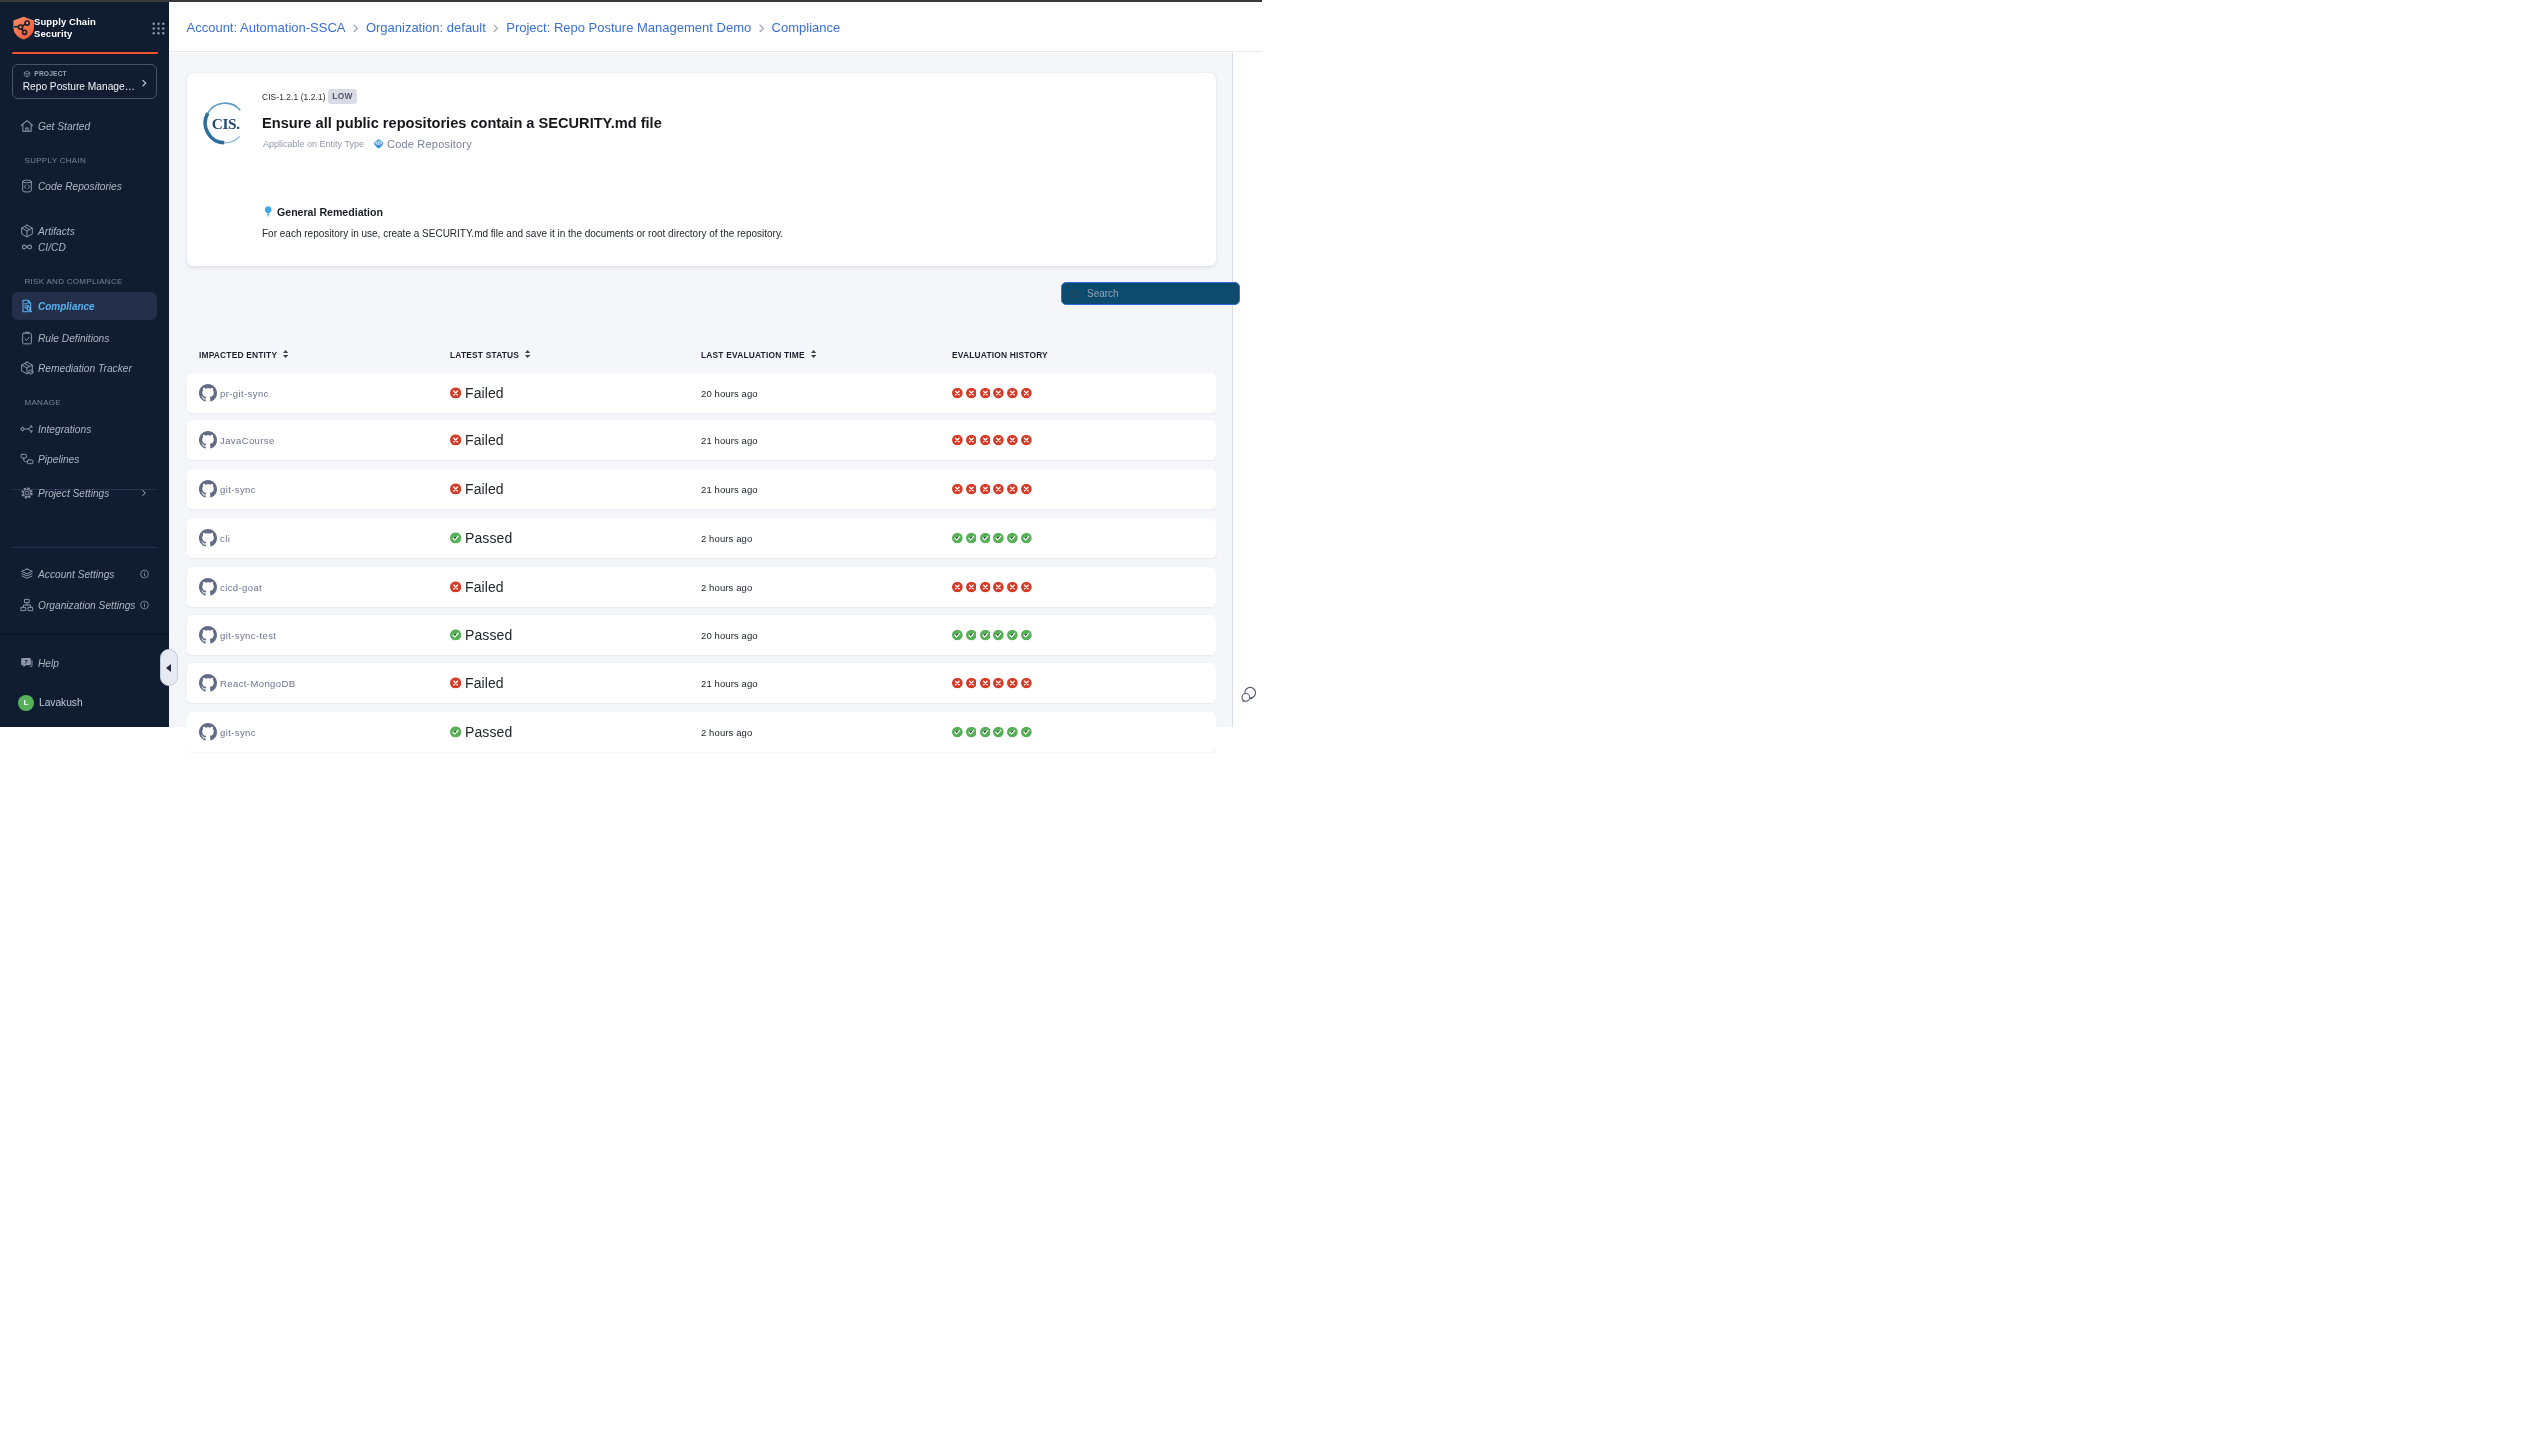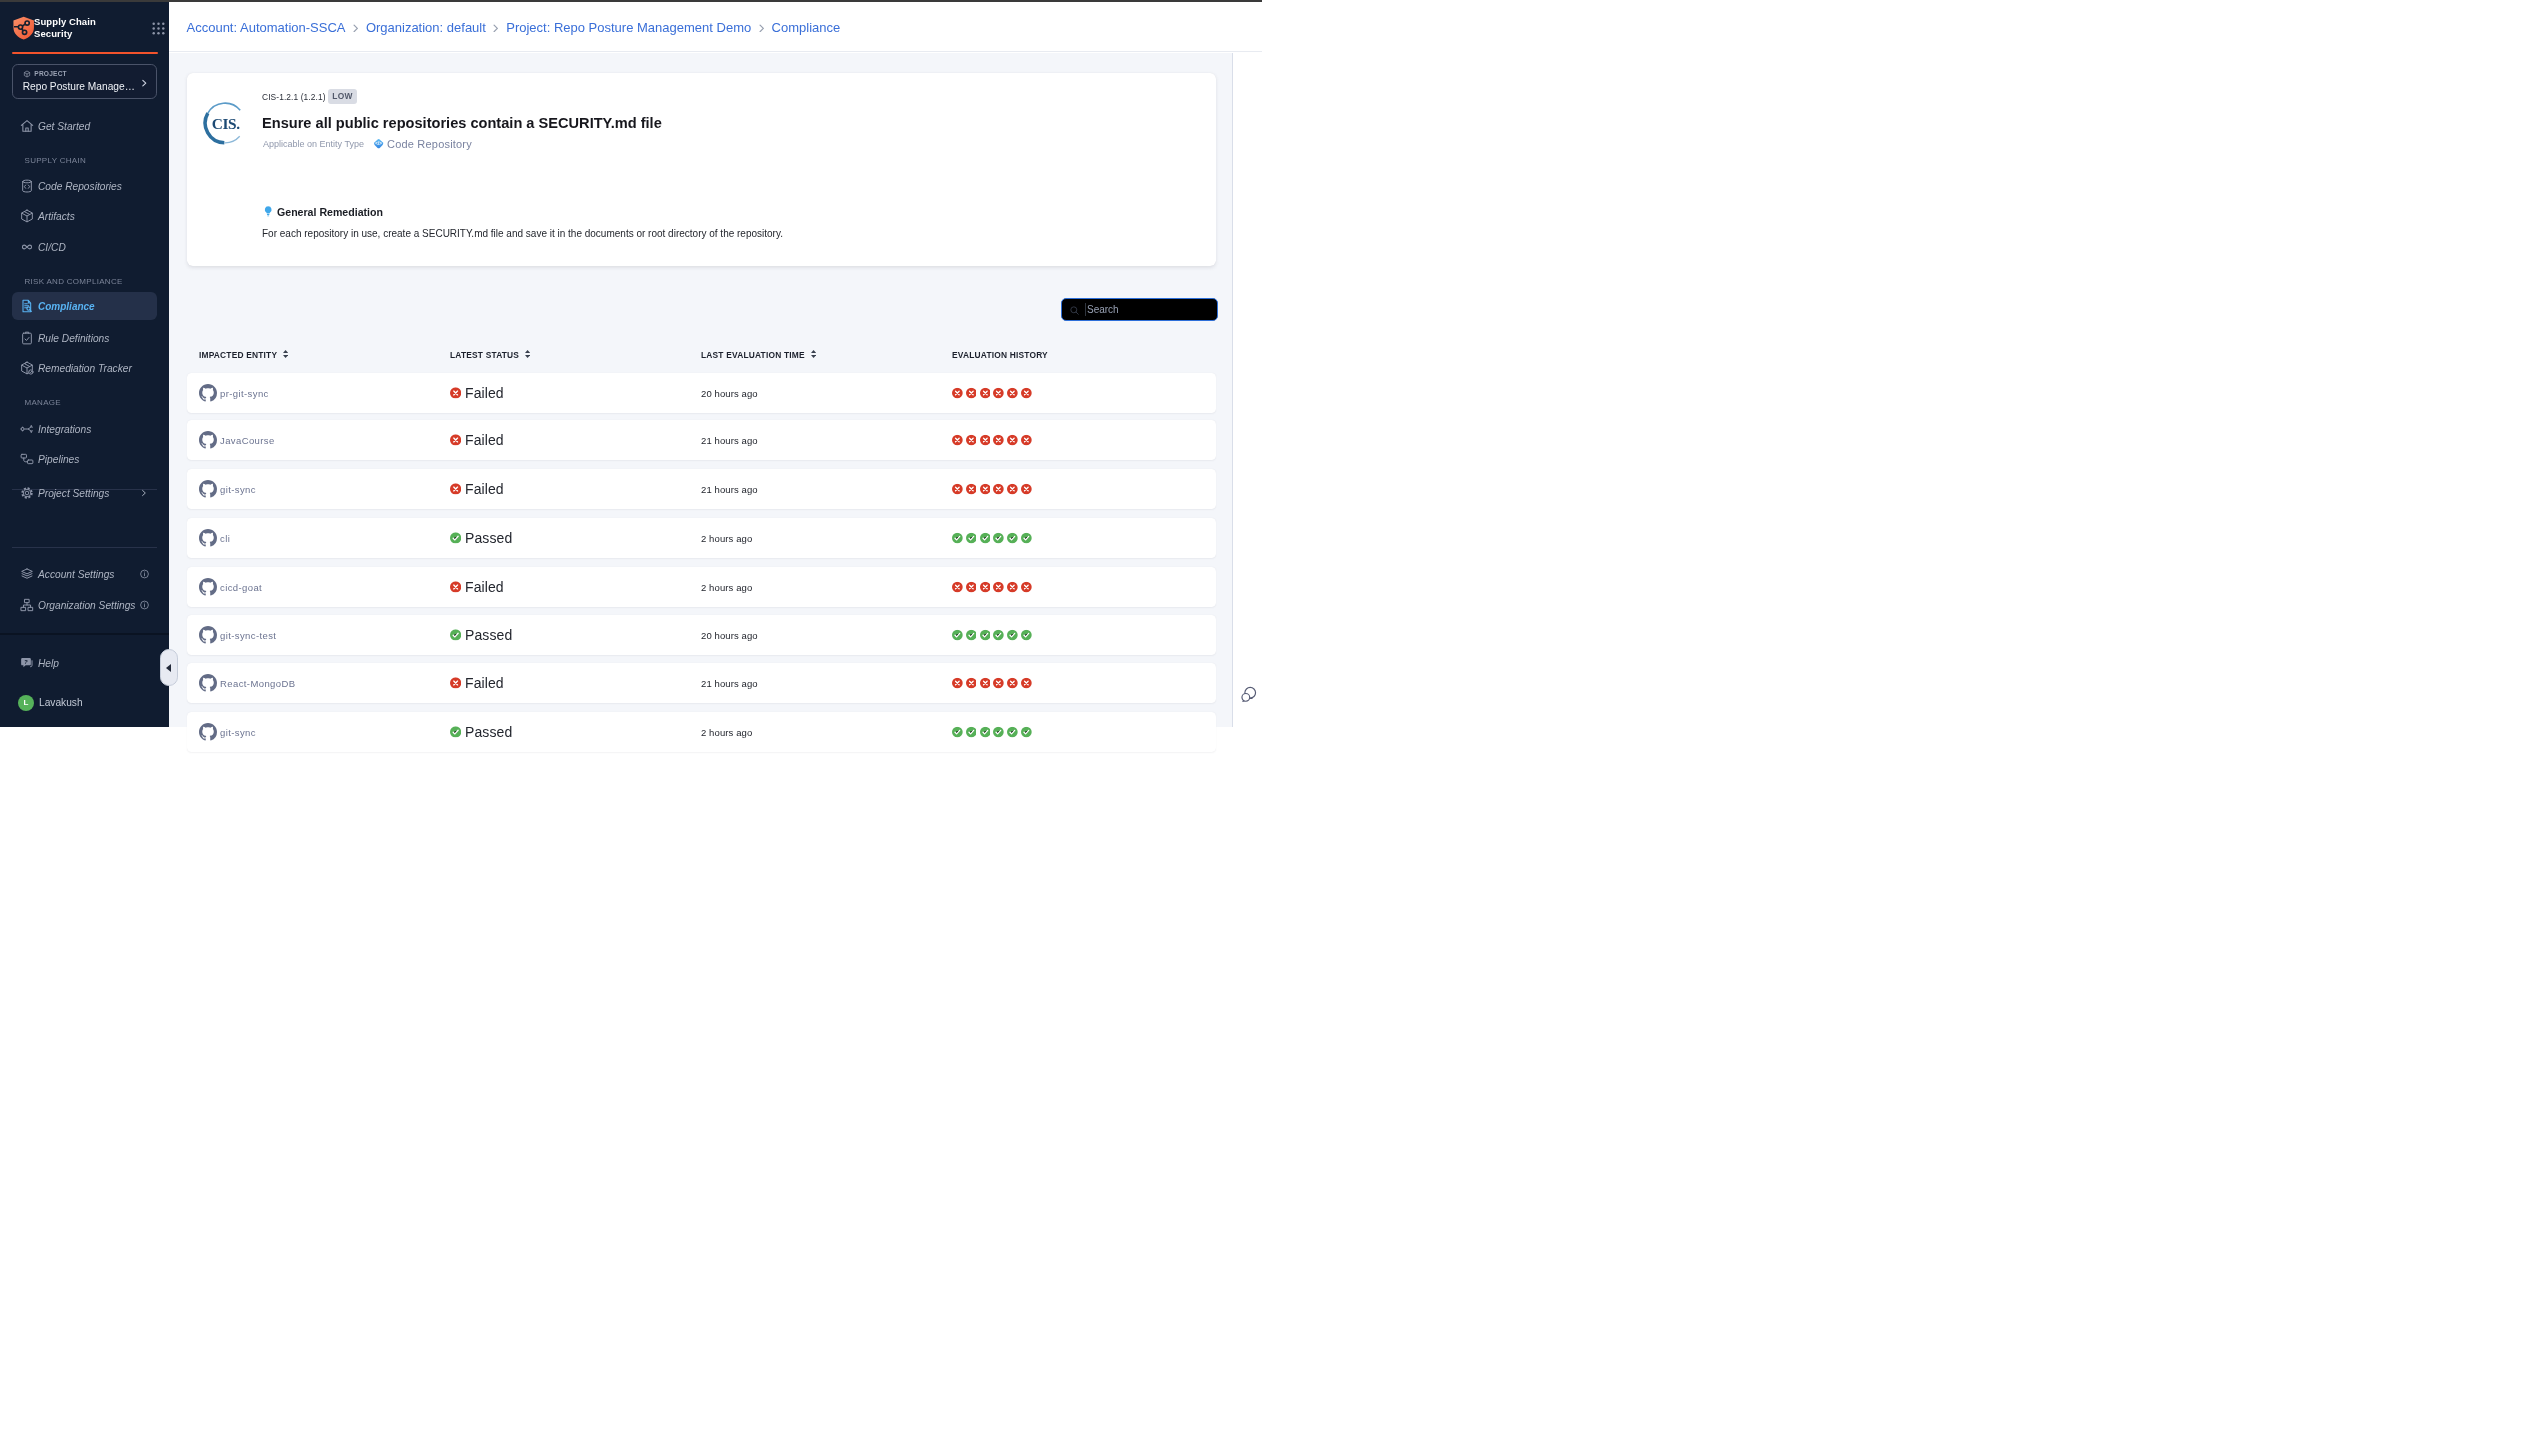--- a/index.html
+++ b/index.html
@@ -14,21 +14,21 @@
 .navitem .ic { position:absolute; left:19px; top:50%; transform:translateY(-50%); width:16px; height:16px; }
 .navitem .tx { position:absolute; left:38px; top:50%; transform:translateY(-50%); font-size:10.2px; color:#aeb5c3; white-space:nowrap; }
 #active-item { position:absolute; left:11.7px; top:290px; width:145px; height:28px; border-radius:5.8px; background:#243049; }
 .divider { position:absolute; left:11.7px; width:145px; height:0.7px; background:#28324a; }
 
 #header { position:absolute; left:169px; top:2.2px; width:1093px; height:50px; background:#fff; border-bottom:0.7px solid #e8ebf1; z-index:5; }
 #crumbs { position:absolute; left:17.5px; top:17.5px; font-size:13px; color:#3a6fd8; white-space:nowrap;text-align:center; }
 #crumbs .sep { display:inline-block; margin:0 7.3px; position:relative; top:0.7px; }
 #panel { position:absolute; left:169px; top:53px; width:1064px; height:674px; background:#f4f6fa; border-right:0.7px solid #d9dee9; }
 #card { position:absolute; left:187px; top:73px; width:1029px; height:193px; background:#fff; border-radius:5.8px; box-shadow:0 0 0.7px rgba(40,41,61,0.1), 0 1.5px 3.7px rgba(96,97,112,0.14); z-index:2; }
-#searchbox { position:absolute; left:1061px; top:282px; width:157px; height:22.6px; border:1.1px solid #2d6fd9; border-radius:5.1px; background:#000000; z-index:2;margin-top:16px; }
+#searchbox { position:absolute; left:1061px; top:282px; width:179px; height:22.6px; border:1.1px solid #2d6fd9; border-radius:5.1px; background:#0c4a6e; z-index:2; }
 .thead { position:absolute; font-size:8.4px; font-weight:bold; color:#1c212d; letter-spacing:0.2px; white-space:nowrap; z-index:2; }
 .row { position:absolute; left:187px; width:1029px; height:40px; background:#fff; border-radius:4.4px; box-shadow:0 0 0.7px rgba(40,41,61,0.06), 0 0.7px 1.5px rgba(96,97,112,0.08); z-index:2; }
 .row .name { position:absolute; left:33px; top:50%; transform:translateY(-50%); font-size:9.5px; letter-spacing:0.4px; color:#6b7390; }
 .row .sttx { position:absolute; left:278px; top:50%; transform:translateY(-50%); font-size:14px; letter-spacing:0.1px; color:#23262e; }
 .row .time { position:absolute; left:514px; top:50%; transform:translateY(-50%); font-size:9.5px; letter-spacing:0.1px; color:#23262e; }
 .row .gh { position:absolute; left:11.7px; top:50%; transform:translateY(-50%); width:18px; height:18px; }
 .row .stic { position:absolute; left:263px; top:50%; transform:translateY(-50%); width:11.3px; height:11.3px; }
 .hist { position:absolute; left:765px; top:50%; transform:translateY(-50%); height:10.7px; display:flex; gap:3.1px; }
 .hist svg { width:10.7px; height:10.7px; }
 </style>
@@ -95,21 +95,21 @@
     <span class="tx">Get Started</span>
   </div>
   <div class="label" style="top:154px">SUPPLY CHAIN</div>
   <div class="navitem" style="top:175px">
     <svg class="ic" viewBox="0 0 24 24" fill="none" stroke="#8d95a8" stroke-width="1.5" stroke-linecap="round" stroke-linejoin="round">
         <path d="M5.5 5.2c0-1.2 2.9-2 6.5-2s6.5.8 6.5 2M5.5 5.2V19c0 1.1 2.9 2 6.5 2s6.5-.9 6.5-2V5.2M5.5 5.2c0 1.1 2.9 2 6.5 2s6.5-.9 6.5-2"></path>
         <path d="M10 10.5l-2 2.5 2 2.5M14 10.5l2 2.5-2 2.5"></path>
       </svg>
     <span class="tx">Code Repositories</span>
   </div>
-  <div class="navitem" style="top:205px">
+  <div class="navitem" style="top:220px">
     <svg class="ic" viewBox="0 0 24 24" fill="none" stroke="#8d95a8" stroke-width="1.5" stroke-linecap="round" stroke-linejoin="round">
         <path d="M12 3.2l8 4.3v9l-8 4.3-8-4.3v-9l8-4.3zM4.3 7.8L12 12l7.7-4.2M12 12v8.6"></path>
         <path d="M8 5.4l8 4.3"></path>
       </svg>
     <span class="tx">Artifacts</span>
   </div>
   <div class="navitem" style="top:236px">
     <svg class="ic" viewBox="0 0 24 24" fill="none" stroke="#8d95a8" stroke-width="1.6" stroke-linecap="round" stroke-linejoin="round">
         <path d="M8 9.2c-3.8 0-3.8 5.6 0 5.6 3 0 5-5.6 8-5.6 3.8 0 3.8 5.6 0 5.6-3 0-5-5.6-8-5.6z"></path>
       </svg>

